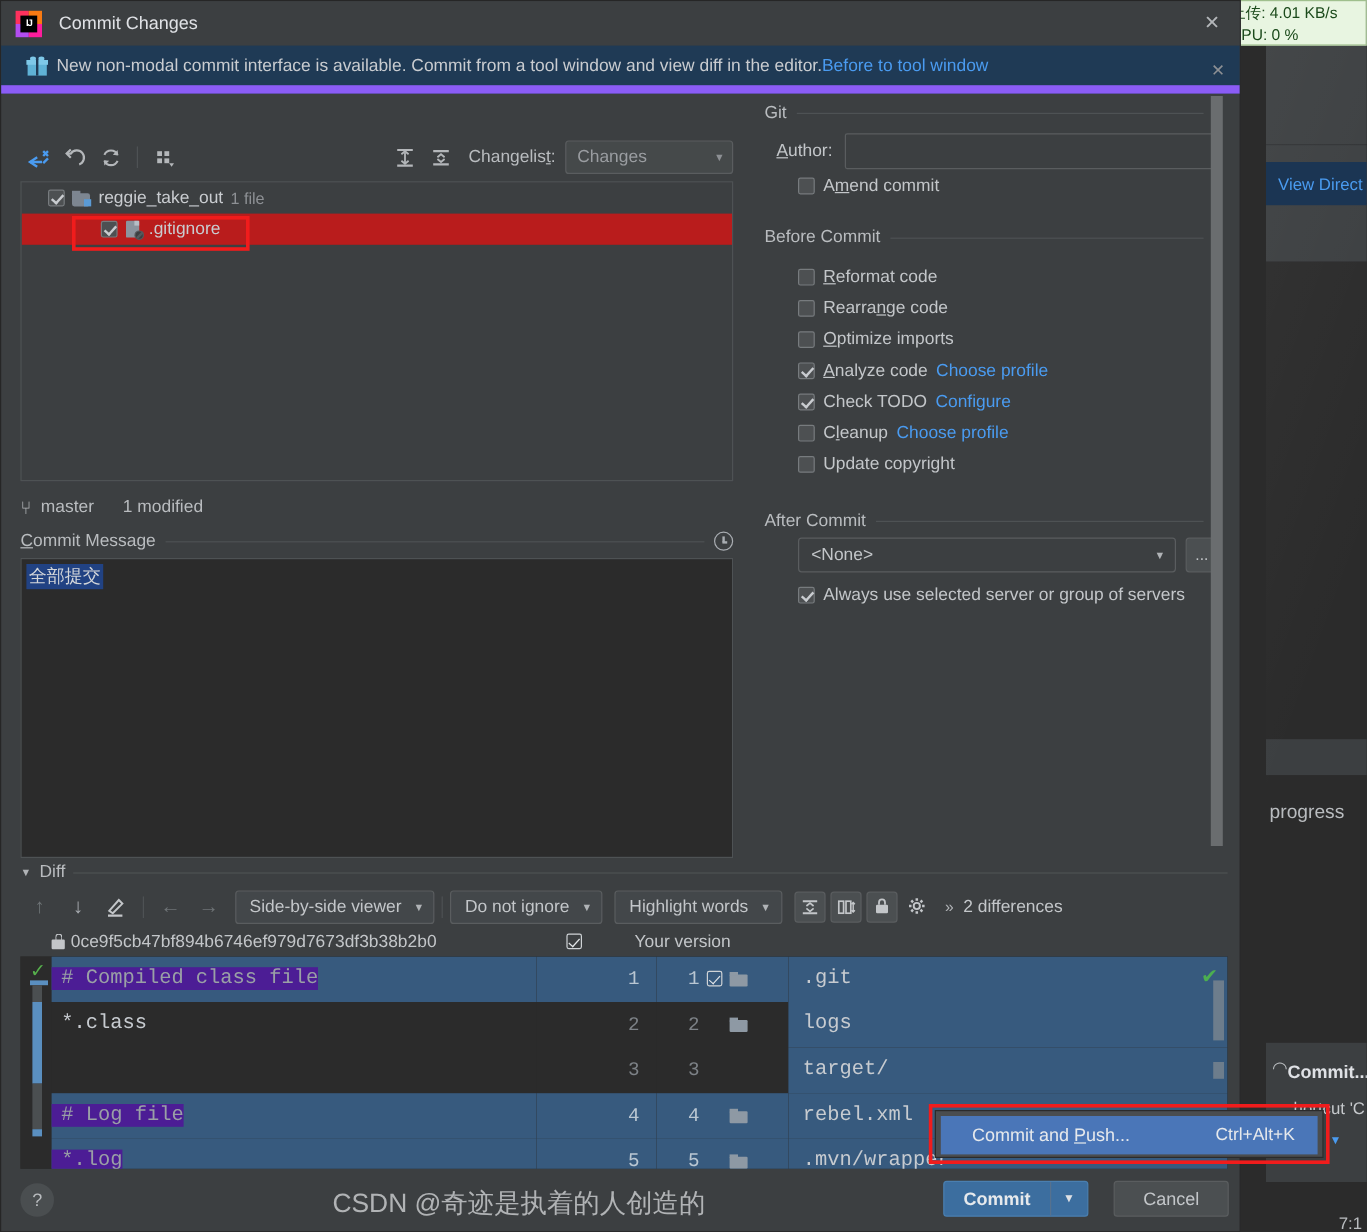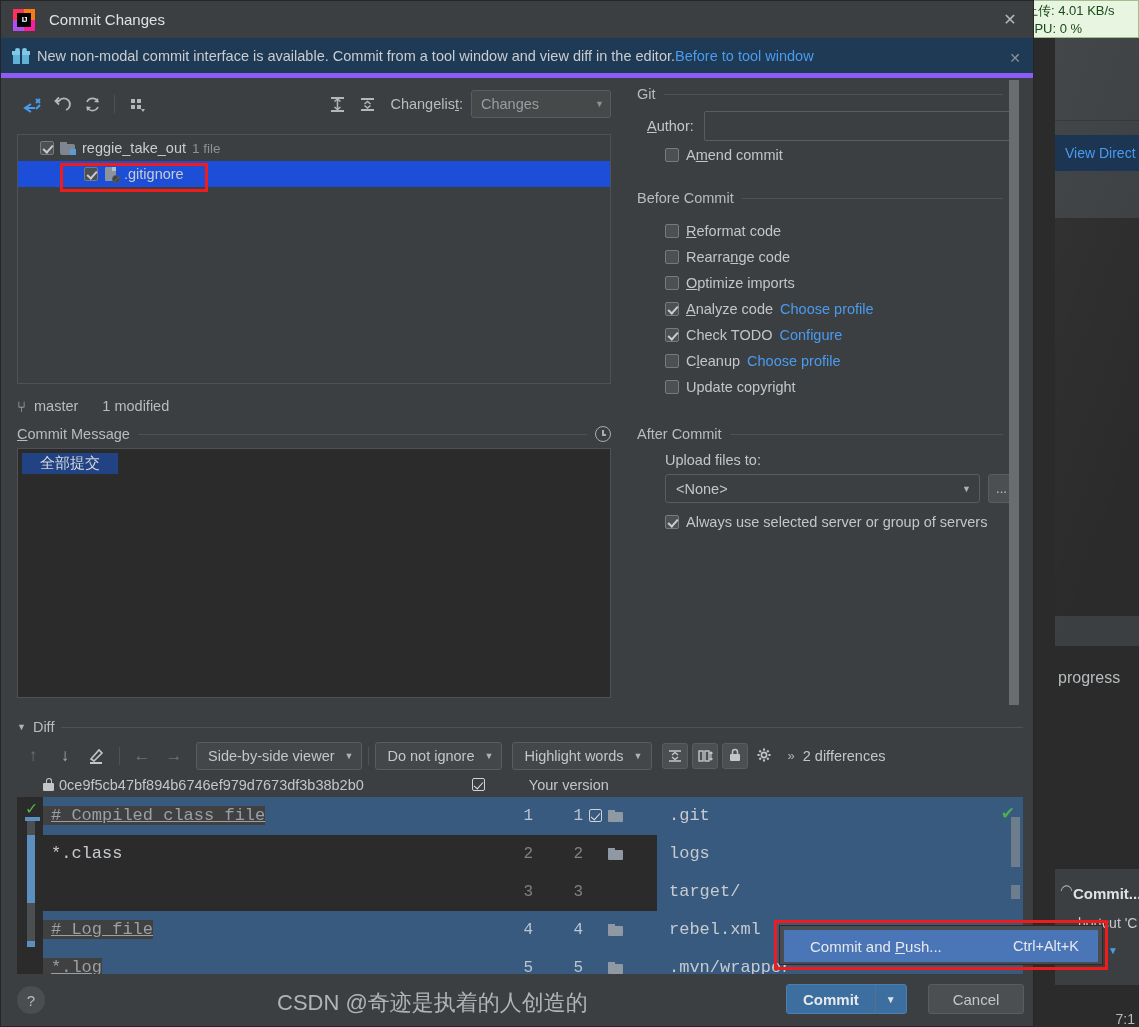--- a/index.html
+++ b/index.html
@@ -57,66 +57,66 @@
     display:flex; align-items:center; justify-content:center; letter-spacing:-1px;
   }
   .title-text { margin-left:14px; color:#dfe1e5; font-size:15px; }
   .title-close {
     position:absolute; right:14px; top:10px; width:18px; height:18px;
     color:#b4b7ba; font-size:16px; line-height:18px; text-align:center; cursor:pointer;
   }
 
   
   .notif {
-    height:40px; background:#1f3a55; border-bottom:5px solid #8b5cf6;
-    display:flex; align-items:center; padding:0 12px; flex:0 0 auto; position:relative;
+    height:40px; background:#1f3a55; border-bottom:7px solid #8b5cf6;
+    display:flex; align-items:center; padding:0 22px; flex:0 0 auto; position:relative;
   }
   .gift-icon { width:16px; height:16px; position:relative; flex:0 0 auto; margin-right:8px; }
   .gift-icon .box { position:absolute; left:0; top:5px; width:16px; height:11px; background:#5fb2d6; }
   .gift-icon .lid { position:absolute; left:-1px; top:3px; width:18px; height:4px; background:#7ec8e8; }
   .gift-icon .rib { position:absolute; left:7px; top:3px; width:2px; height:13px; background:#1f3a55; }
   .gift-icon .bowl { position:absolute; left:2px; top:0px; width:5px; height:4px; border:2px solid #7ec8e8; border-radius:50%; }
   .gift-icon .bowr { position:absolute; left:9px; top:0px; width:5px; height:4px; border:2px solid #7ec8e8; border-radius:50%; }
   .notif-text { color:#c9ccd0; font-size:14.5px; }
   .notif-link { color:#4a9bf0; font-size:14.5px; cursor:pointer; }
   .notif-close {
     position:absolute; right:12px; top:12px; color:#8d9094; font-size:14px; cursor:pointer;
   }
 
   
   .body { flex:1 1 auto; display:flex; flex-direction:column; min-height:0; padding:0; }
   .upper { display:flex; flex:0 0 auto; height:637px; }
 
   
-  .left { width:620px; display:flex; flex-direction:column; padding:8px 10px 0 16px; }
+  .left { width:620px; display:flex; flex-direction:column; padding:8px 10px 0 16px;justify-content:flex-end; }
   .ctoolbar { height:36px; display:flex; align-items:center; gap:0px; }
   .tb-btn {
     width:30px; height:26px; display:flex; align-items:center; justify-content:center;
     cursor:pointer; color:#a9adb2;
   }
   .tb-sep { width:1px; height:18px; background:#4e5254; margin:0 7px; }
   .tb-spacer { flex:1 1 auto; }
   .changelist-label { color:#b9bcbf; font-size:14.5px; margin:0 8px 0 8px; }
   .changelist-label u { text-decoration:underline; }
   .combo {
     height:28px; background:#45494a; border:1px solid #5a5d5f; border-radius:3px;
     display:flex; align-items:center; padding:0 6px 0 9px; color:#9a9da1; font-size:14.5px;
     min-width:140px; cursor:pointer; position:relative;
   }
   .combo .caret { margin-left:auto; color:#8d9094; font-size:9px; padding-left:8px; }
 
   .filetree {
-    background:#3c3f41; border:1px solid #4e5254; height:250px; margin-top:12px;
+    background:#3c3f41; border:1px solid #4e5254; height:250px; margin-top:2px;
     overflow:hidden; position:relative;
   }
   .tree-row {
     display:flex; align-items:center; height:26px; padding-left:22px; gap:6px; cursor:pointer;
   }
   .tree-row.child { padding-left:66px; }
-  .tree-row.sel { background:#1d4ed8; }
+  .tree-row.sel { background:#b91c1c; }
   .tw { position:absolute; left:24px; top:5px; color:#a9adb2; font-size:10px; }
   .cbx {
     width:14px; height:14px; background:#4d5052; border:1px solid #777b7e;
     border-radius:2px; position:relative; flex:0 0 auto;
   }
   .cbx.on:after {
     content:""; position:absolute; left:3.5px; top:0.5px; width:4px; height:8px;
     border:solid #c9ccd0; border-width:0 2px 2px 0; transform:rotate(42deg);
   }
   .folder-ic { width:16px; height:13px; position:relative; flex:0 0 auto; }
@@ -147,21 +147,21 @@
     width:16px; height:16px; border:1.5px solid #a9adb2; border-radius:50%;
     position:relative; flex:0 0 auto; cursor:pointer;
   }
   .clock-ic:after{ content:""; position:absolute; left:6px; top:3px; width:1.5px; height:5px; background:#a9adb2;}
   .clock-ic:before{ content:""; position:absolute; left:6px; top:7px; width:4px; height:1.5px; background:#a9adb2;}
 
   .msgbox {
     background:#2b2b2b; border:1px solid #4e5254; height:250px; margin-top:6px; padding:4px 4px;
     font-family:"Liberation Sans", sans-serif;
   }
-  .msgsel { background:#214283; color:#d4d7da; font-size:15px; padding:1px 18px; display:inline-block;font-family:Liberation Mono, monospace; }
+  .msgsel { background:#214283; color:#d4d7da; font-size:15px; padding:1px 2px; display:inline-block;font-family:Liberation Mono, monospace; }
 
   
   .right { flex:1 1 auto; position:relative; padding:8px 0 0 16px; overflow:hidden; }
   .grp { margin-bottom:4px; }
   .grp-head { display:flex; align-items:center; gap:8px; }
   .grp-head .lbl { color:#b9bcbf; font-size:14.5px; white-space:nowrap; }
   .grp-head .line { flex:1 1 auto; height:1px; background:#4e5254; margin-right:30px; }
   .row { display:flex; align-items:center; height:26px; margin-left:28px; gap:7px; }
   .row .txt { color:#c3c6c9; font-size:14.5px; }
   .row .txt u { text-decoration:underline; }
@@ -220,21 +220,21 @@
   .yourver { color:#c3c6c9; font-size:14.5px; }
 
   .diff-body { flex:1 1 auto; display:flex; min-height:0; overflow:hidden; background:#2b2b2b; }
   .dgut { width:26px; background:#2b2b2b; position:relative; flex:0 0 auto; }
   .dpane-l { width:404px; background:#2b2b2b; position:relative; flex:0 0 auto; }
   .dnum { width:100px; background:#2b2b2b; flex:0 0 auto; position:relative; }
   .dnum2 { width:110px; background:#2b2b2b; flex:0 0 auto; position:relative; }
   .dpane-r { flex:1 1 auto; background:#2b2b2b; position:relative; }
   .dline { height:38px; line-height:38px; font-family:"Liberation Mono", monospace; font-size:17px; white-space:pre; }
   .dline.hl { background:#375a7e; }
-  .dline.hl .frag { background:#404040;text-decoration:underline; }
+  .dline.hl .frag { background:#4c1d95; }
   .code-l { color:#9aa0a6; padding-left:8px; }
   .code-r { color:#c7cbd0; padding-left:12px; }
   .num { color:#7d8287; text-align:right; padding-right:14px; font-family:"Liberation Mono", monospace; font-size:16px; }
   .num.b { background:#375a7e; color:#b9c6d2; }
   .numrow { display:flex; height:38px; align-items:center; }
   .fold-ic { width:15px; height:12px; position:relative; }
   .fold-ic .a { position:absolute; left:0; top:2px; width:15px; height:10px; background:#8e99a4; border-radius:1px; }
   .fold-ic .b { position:absolute; left:0; top:0; width:7px; height:3px; background:#8e99a4; }
   .chk-sm { width:13px; height:13px; border:1px solid #cfd3d6; border-radius:2px; position:relative; background:transparent; }
   .chk-sm:after { content:""; position:absolute; left:3px; top:0.5px; width:4px; height:8px; border:solid #e3e6e8; border-width:0 1.8px 1.8px 0; transform:rotate(42deg); }
@@ -497,21 +497,20 @@
               <div class="cbx"></div>
               <span class="txt">Update copyright</span>
             </div>
           </div>
 
           <div class="grp" style="margin-top:26px;">
             <div class="grp-head">
               <span class="lbl">After Commit</span>
               <span class="line"></span>
             </div>
-            <div class="upload-lbl">Upload files to:</div>
             <div class="upload-row">
               <div class="combo2">
                 <span>&lt;None&gt;</span>
                 <span class="caret">▼</span>
               </div>
               <div class="dots-btn">...</div>
             </div>
             <div class="row" style="margin-top:6px;">
               <div class="cbx on"></div>
               <span class="txt">Always use selected server or group of servers</span>

